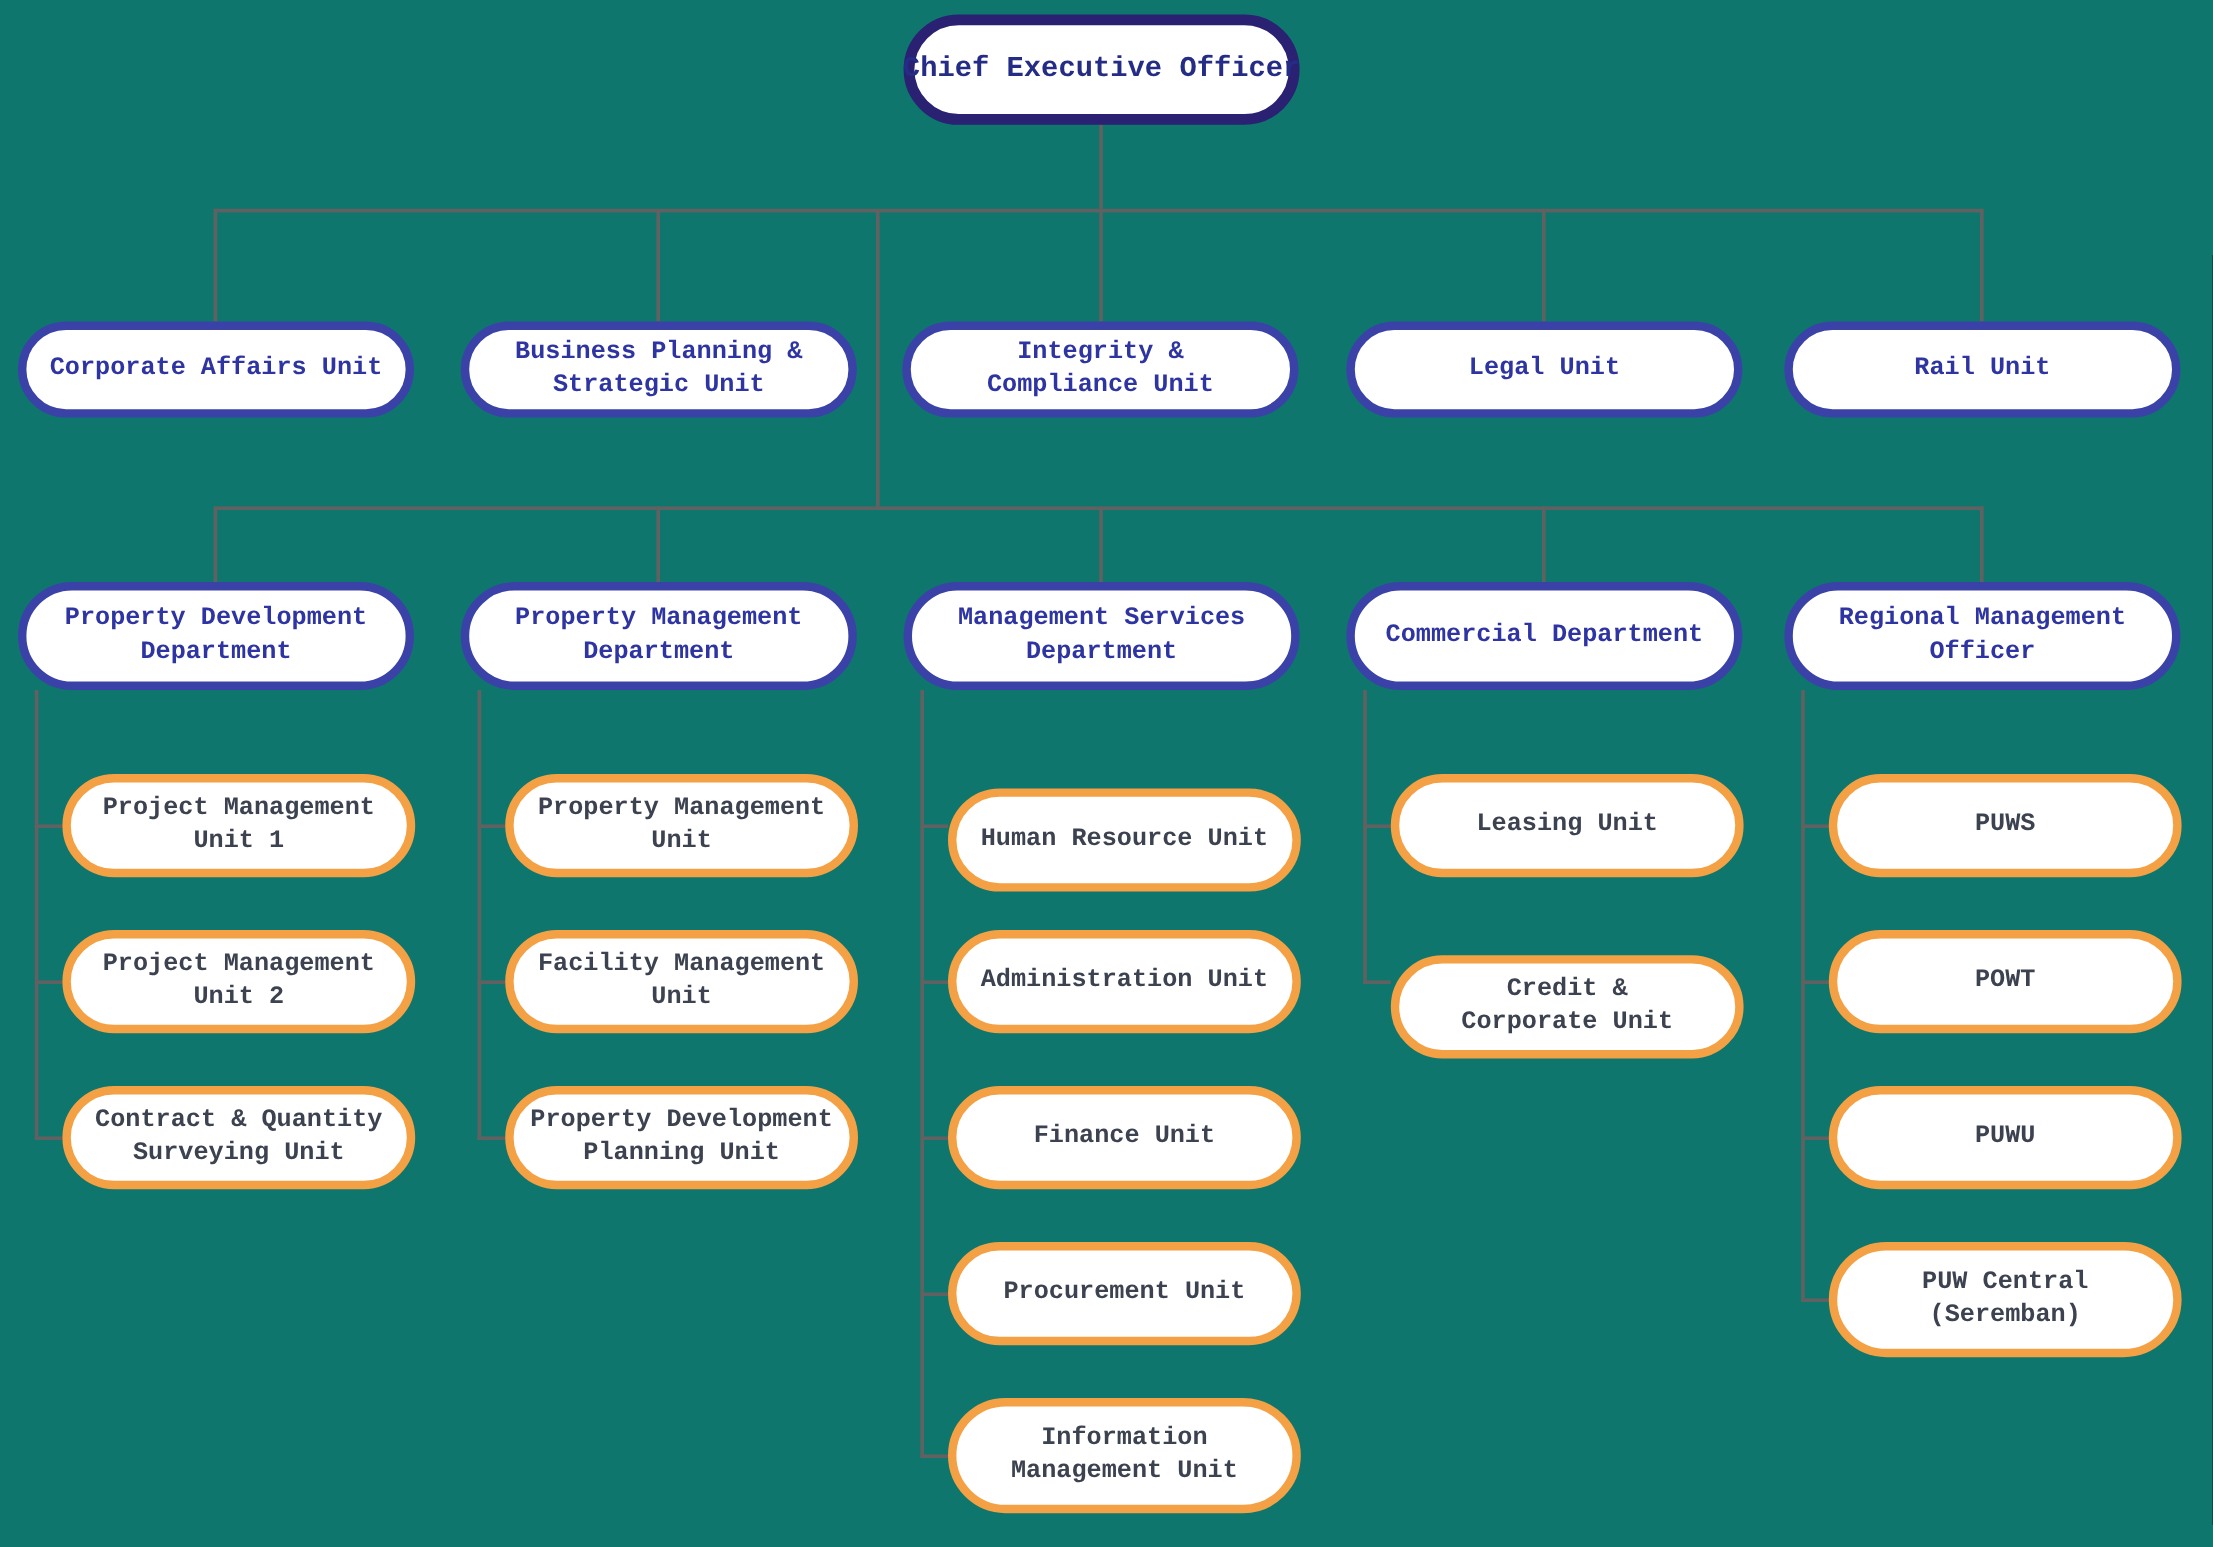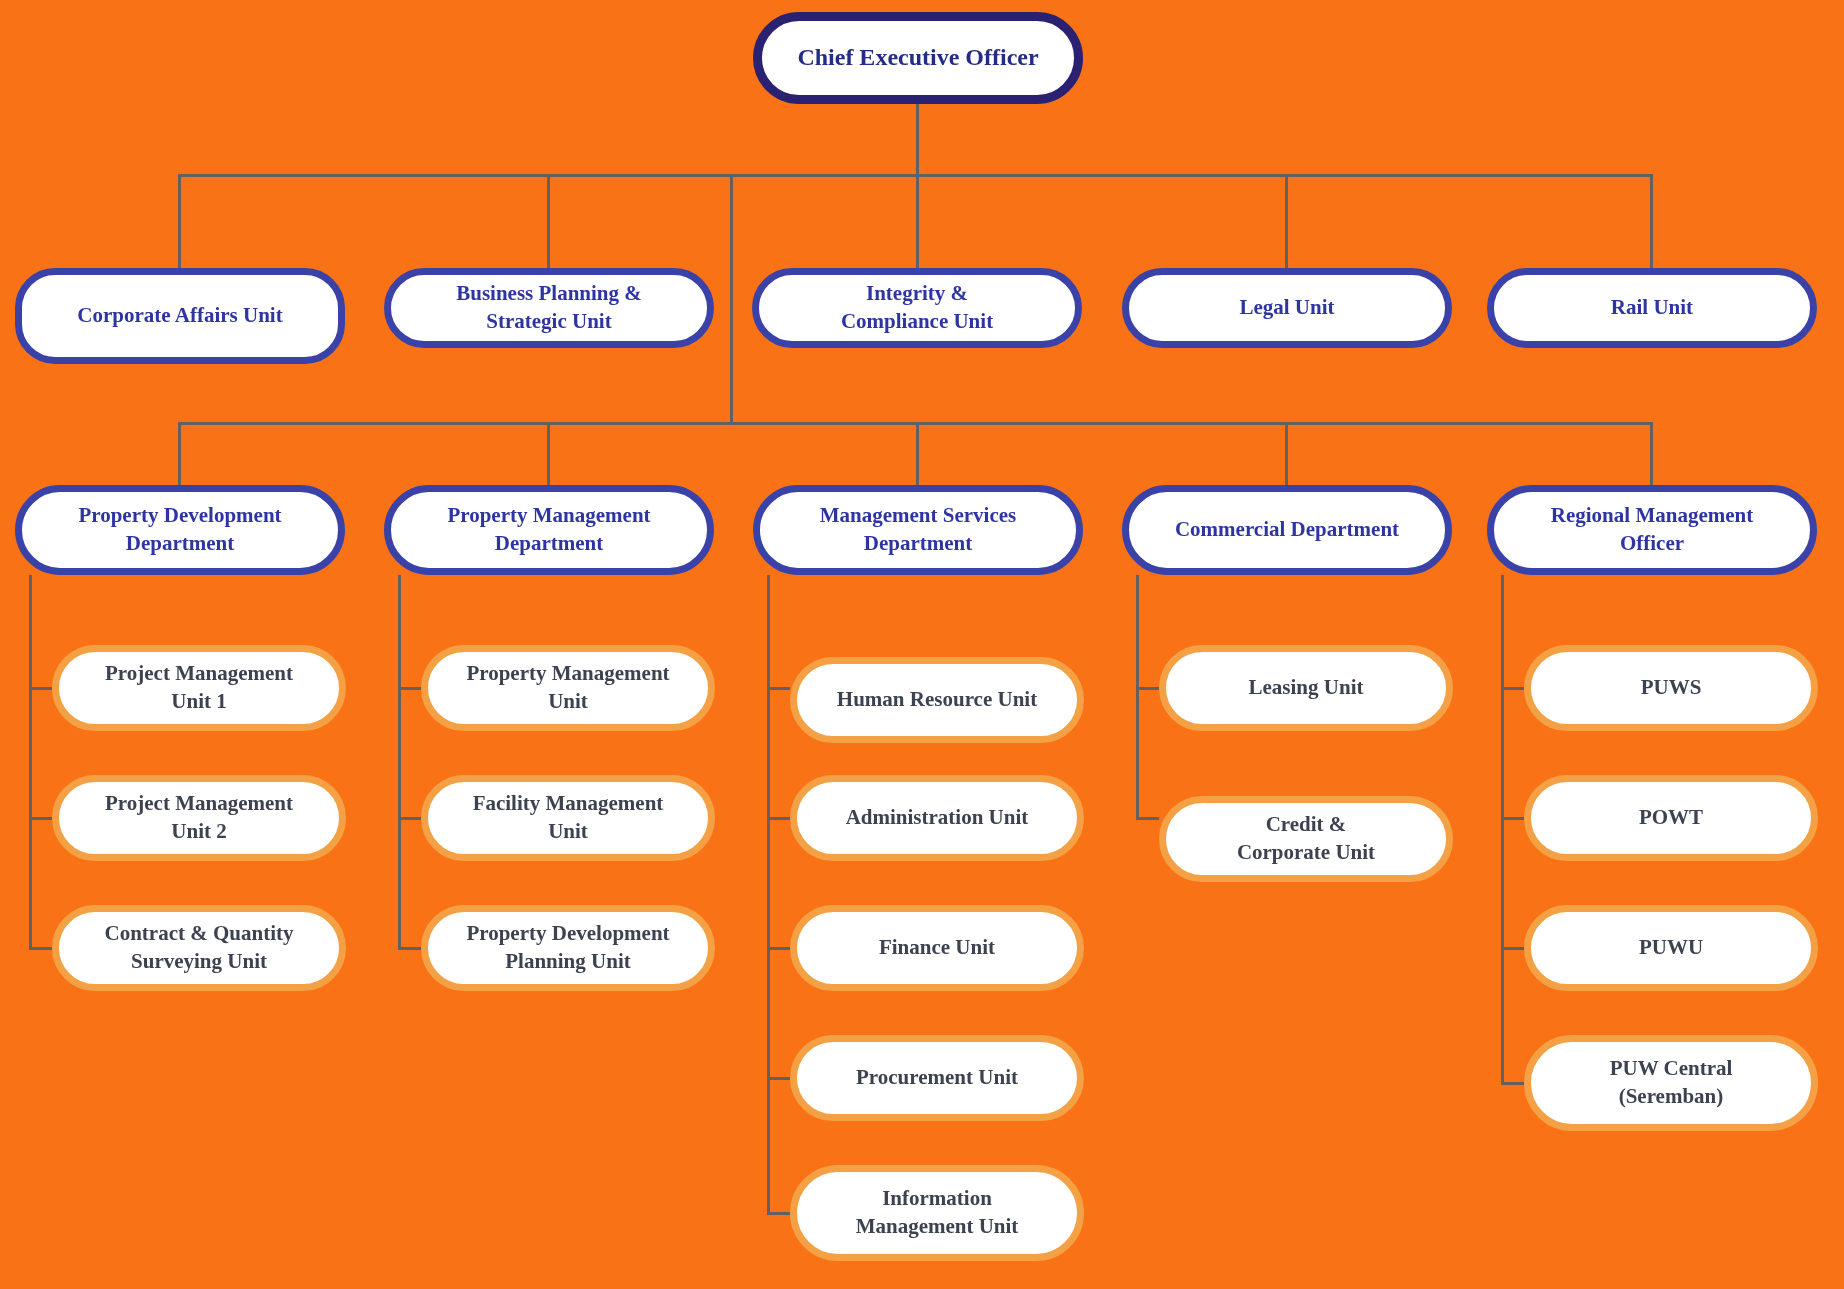--- a/index.html
+++ b/index.html
@@ -1,18 +1,18 @@
 <!DOCTYPE html>
 <html><head>
 <meta charset="utf-8">
 <style>
   html,body{margin:0;padding:0;background:#000;}
   #canvas{
-    position:relative;width:1844px;height:1289px;background:#f97316;overflow:hidden;
-    font-family:Liberation Serif, serif;
+    position:relative;width:1844px;height:1289px;background:#0f766e;overflow:hidden;
+    font-family:Liberation Mono, monospace;
   }
   .line{position:absolute;background:#616161;}
   .node{
     position:absolute;background:#fff;display:flex;flex-direction:column;
     align-items:center;justify-content:center;text-align:center;
     box-sizing:border-box;font-weight:700;line-height:1.32;
   }
   .node span{display:block;white-space:nowrap;}
   .ceo{
     border:9px solid #2a2173;border-radius:46px;color:#252c85;font-size:24px;
@@ -69,21 +69,21 @@
   <div class="line" style="left:1501px;top:575px;width:3px;height:510px;"></div>
   <div class="line" style="left:1501px;top:687px;width:23px;height:3px;"></div>
   <div class="line" style="left:1501px;top:817px;width:23px;height:3px;"></div>
   <div class="line" style="left:1501px;top:947px;width:23px;height:3px;"></div>
   <div class="line" style="left:1501px;top:1082px;width:23px;height:3px;"></div>
 
   <div class="node ceo" style="left:753px;top:12px;width:330px;height:92px;">
     <span>Chief Executive Officer</span>
   </div>
 
-  <div class="node bluebox" style="left:15px;top:268px;width:330px;height:96px;border-radius:40px;">
+  <div class="node bluebox" style="left:15px;top:268px;width:330px;height:80px;border-radius:40px;">
     <span>Corporate Affairs Unit</span>
       <span></span>
   </div>
   <div class="node bluebox" style="left:384px;top:268px;width:330px;height:80px;border-radius:40px;">
     <span>Business Planning &amp;</span>
       <span>Strategic Unit</span>
   </div>
   <div class="node bluebox" style="left:752px;top:268px;width:330px;height:80px;border-radius:40px;">
     <span>Integrity &amp;</span>
       <span>Compliance Unit</span>

